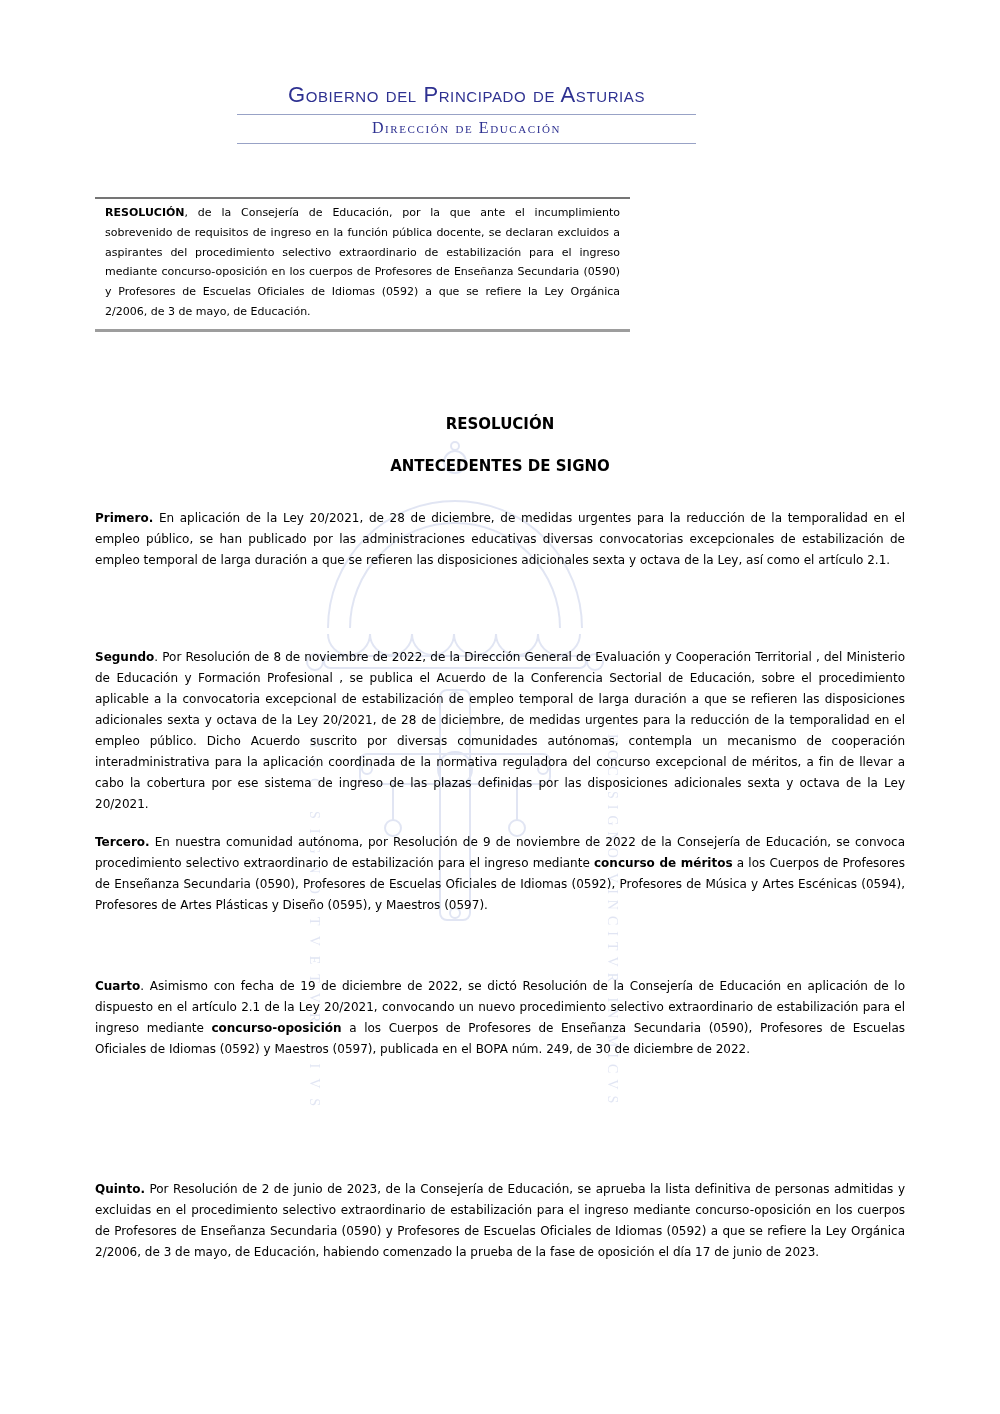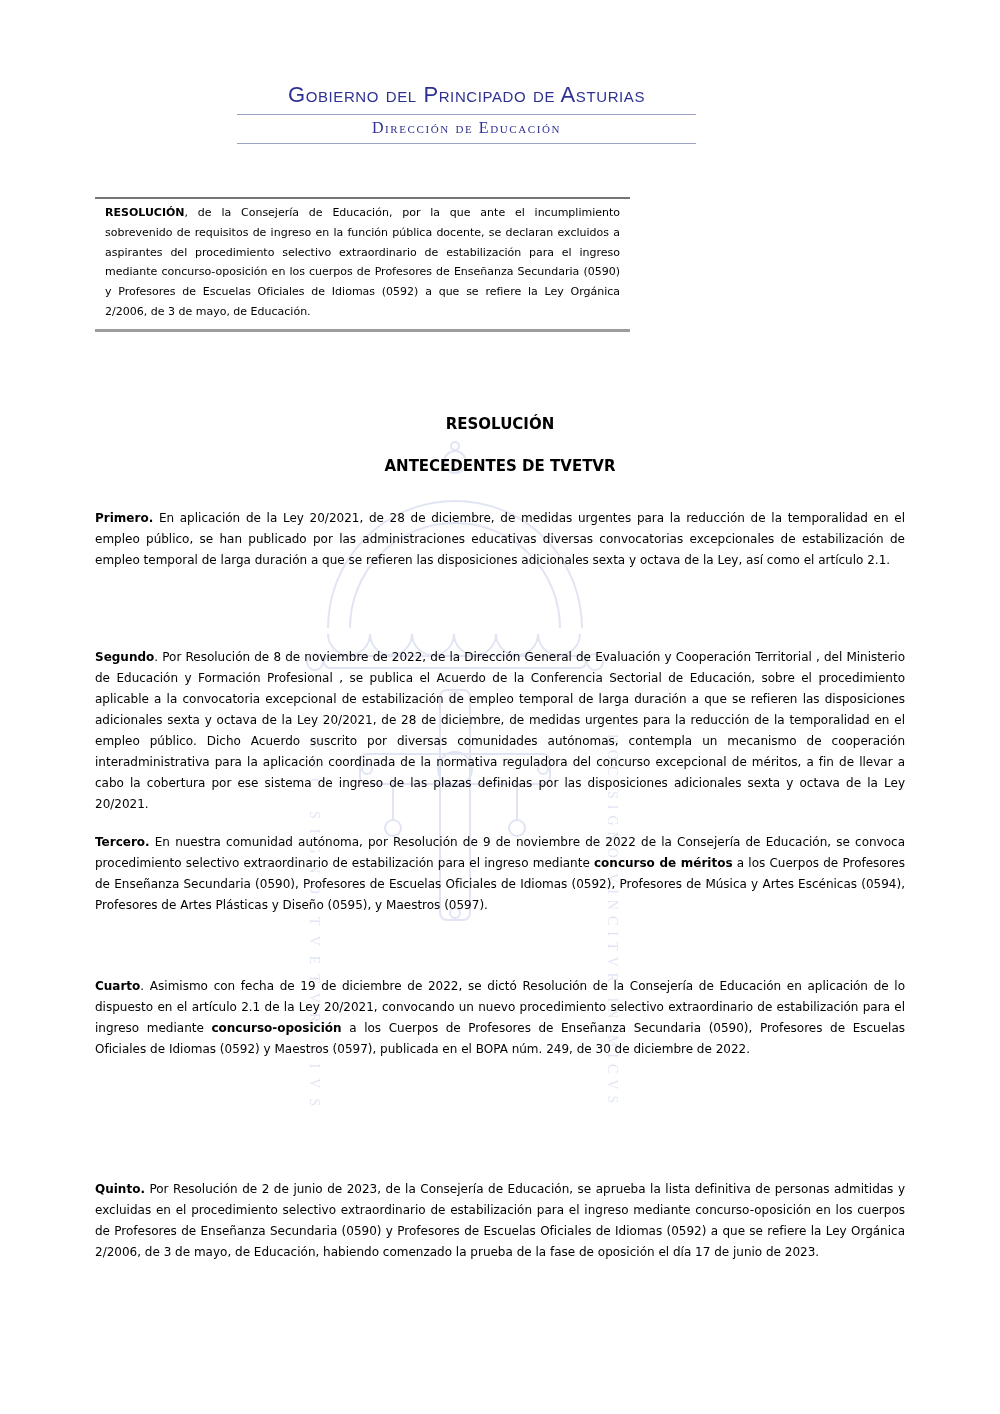--- a/index.html
+++ b/index.html
@@ -110,21 +110,21 @@
   <div class="content">
 
     <div class="header-gov">Gobierno del Principado de Asturias</div>
     <div class="header-rule rule-top"></div>
     <div class="header-dept">Dirección de Educación</div>
     <div class="header-rule rule-bottom"></div>
 
     <div class="subject-box"><b>RESOLUCIÓN</b><span>, de la Consejería de Educación, por la que ante el incumplimiento sobrevenido  de requisitos de ingreso en la función pública docente, se declaran excluidos a aspirantes del procedimiento selectivo extraordinario de estabilización para el ingreso mediante concurso-oposición en los cuerpos de Profesores de Enseñanza Secundaria (0590) y Profesores de Escuelas Oficiales de Idiomas (0592) a que se refiere la Ley Orgánica 2/2006, de 3 de mayo, de Educación.</span></div>
 
     <div class="heading h-res">RESOLUCIÓN</div>
-    <div class="heading h-ant">ANTECEDENTES DE TVETVR</div>
+    <div class="heading h-ant">ANTECEDENTES DE SIGNO</div>
 
     <p class="para p1"><b>Primero.</b><span> En aplicación de la Ley 20/2021, de 28 de diciembre, de medidas urgentes para la reducción de la temporalidad en el empleo público, se han publicado por las administraciones educativas diversas convocatorias excepcionales de estabilización de empleo temporal de larga duración a que se refieren las disposiciones adicionales sexta y octava de la Ley, así como el artículo 2.1.</span></p>
     <p class="para p2"><b>Segundo</b><span>. Por Resolución de 8 de noviembre de 2022, de la Dirección General de Evaluación y Cooperación Territorial , del Ministerio de Educación y Formación Profesional , se publica el Acuerdo de la Conferencia Sectorial de Educación, sobre el procedimiento aplicable a la convocatoria excepcional de estabilización de empleo temporal de larga duración a que se refieren las disposiciones adicionales sexta y octava de la Ley 20/2021, de 28 de diciembre, de medidas urgentes para la reducción de la temporalidad en el empleo público. Dicho Acuerdo suscrito por diversas comunidades autónomas, contempla un mecanismo de cooperación interadministrativa para la aplicación coordinada de la normativa reguladora del concurso excepcional de méritos, a fin de llevar a cabo la cobertura por ese sistema de ingreso de las plazas definidas por las disposiciones adicionales sexta y octava de la Ley 20/2021.</span></p>
     <p class="para p3"><b>Tercero.</b><span> En nuestra comunidad autónoma, por Resolución de 9 de noviembre de 2022 de la Consejería de Educación, se convoca procedimiento selectivo extraordinario de estabilización para el ingreso mediante </span><b>concurso de méritos</b><span> a los Cuerpos de Profesores de Enseñanza Secundaria (0590), Profesores de Escuelas Oficiales de Idiomas (0592), Profesores de Música y Artes Escénicas (0594), Profesores de Artes Plásticas y Diseño (0595), y Maestros (0597).</span></p>
     <p class="para p4"><b>Cuarto</b><span>. Asimismo con fecha de 19 de diciembre de 2022, se dictó Resolución de la Consejería de Educación en aplicación de lo dispuesto en el artículo 2.1 de la Ley 20/2021, convocando un nuevo procedimiento selectivo extraordinario de estabilización para el ingreso mediante </span><b>concurso-oposición</b><span> a los Cuerpos de Profesores de Enseñanza Secundaria (0590), Profesores de Escuelas Oficiales de Idiomas (0592) y Maestros (0597), publicada en el BOPA núm. 249, de 30 de diciembre de 2022.</span></p>
     <p class="para p5"><b>Quinto.</b><span> Por Resolución de 2 de junio de 2023, de la Consejería de Educación, se aprueba la lista definitiva de personas admitidas y excluidas en el procedimiento selectivo extraordinario de estabilización para el ingreso mediante concurso-oposición en los cuerpos de Profesores de Enseñanza Secundaria (0590) y Profesores de Escuelas Oficiales de Idiomas (0592) a que se refiere la Ley Orgánica 2/2006, de 3 de mayo, de Educación, habiendo comenzado la prueba de la fase de oposición el día 17 de junio de 2023.</span></p>
 
   </div>
 </div>
 

